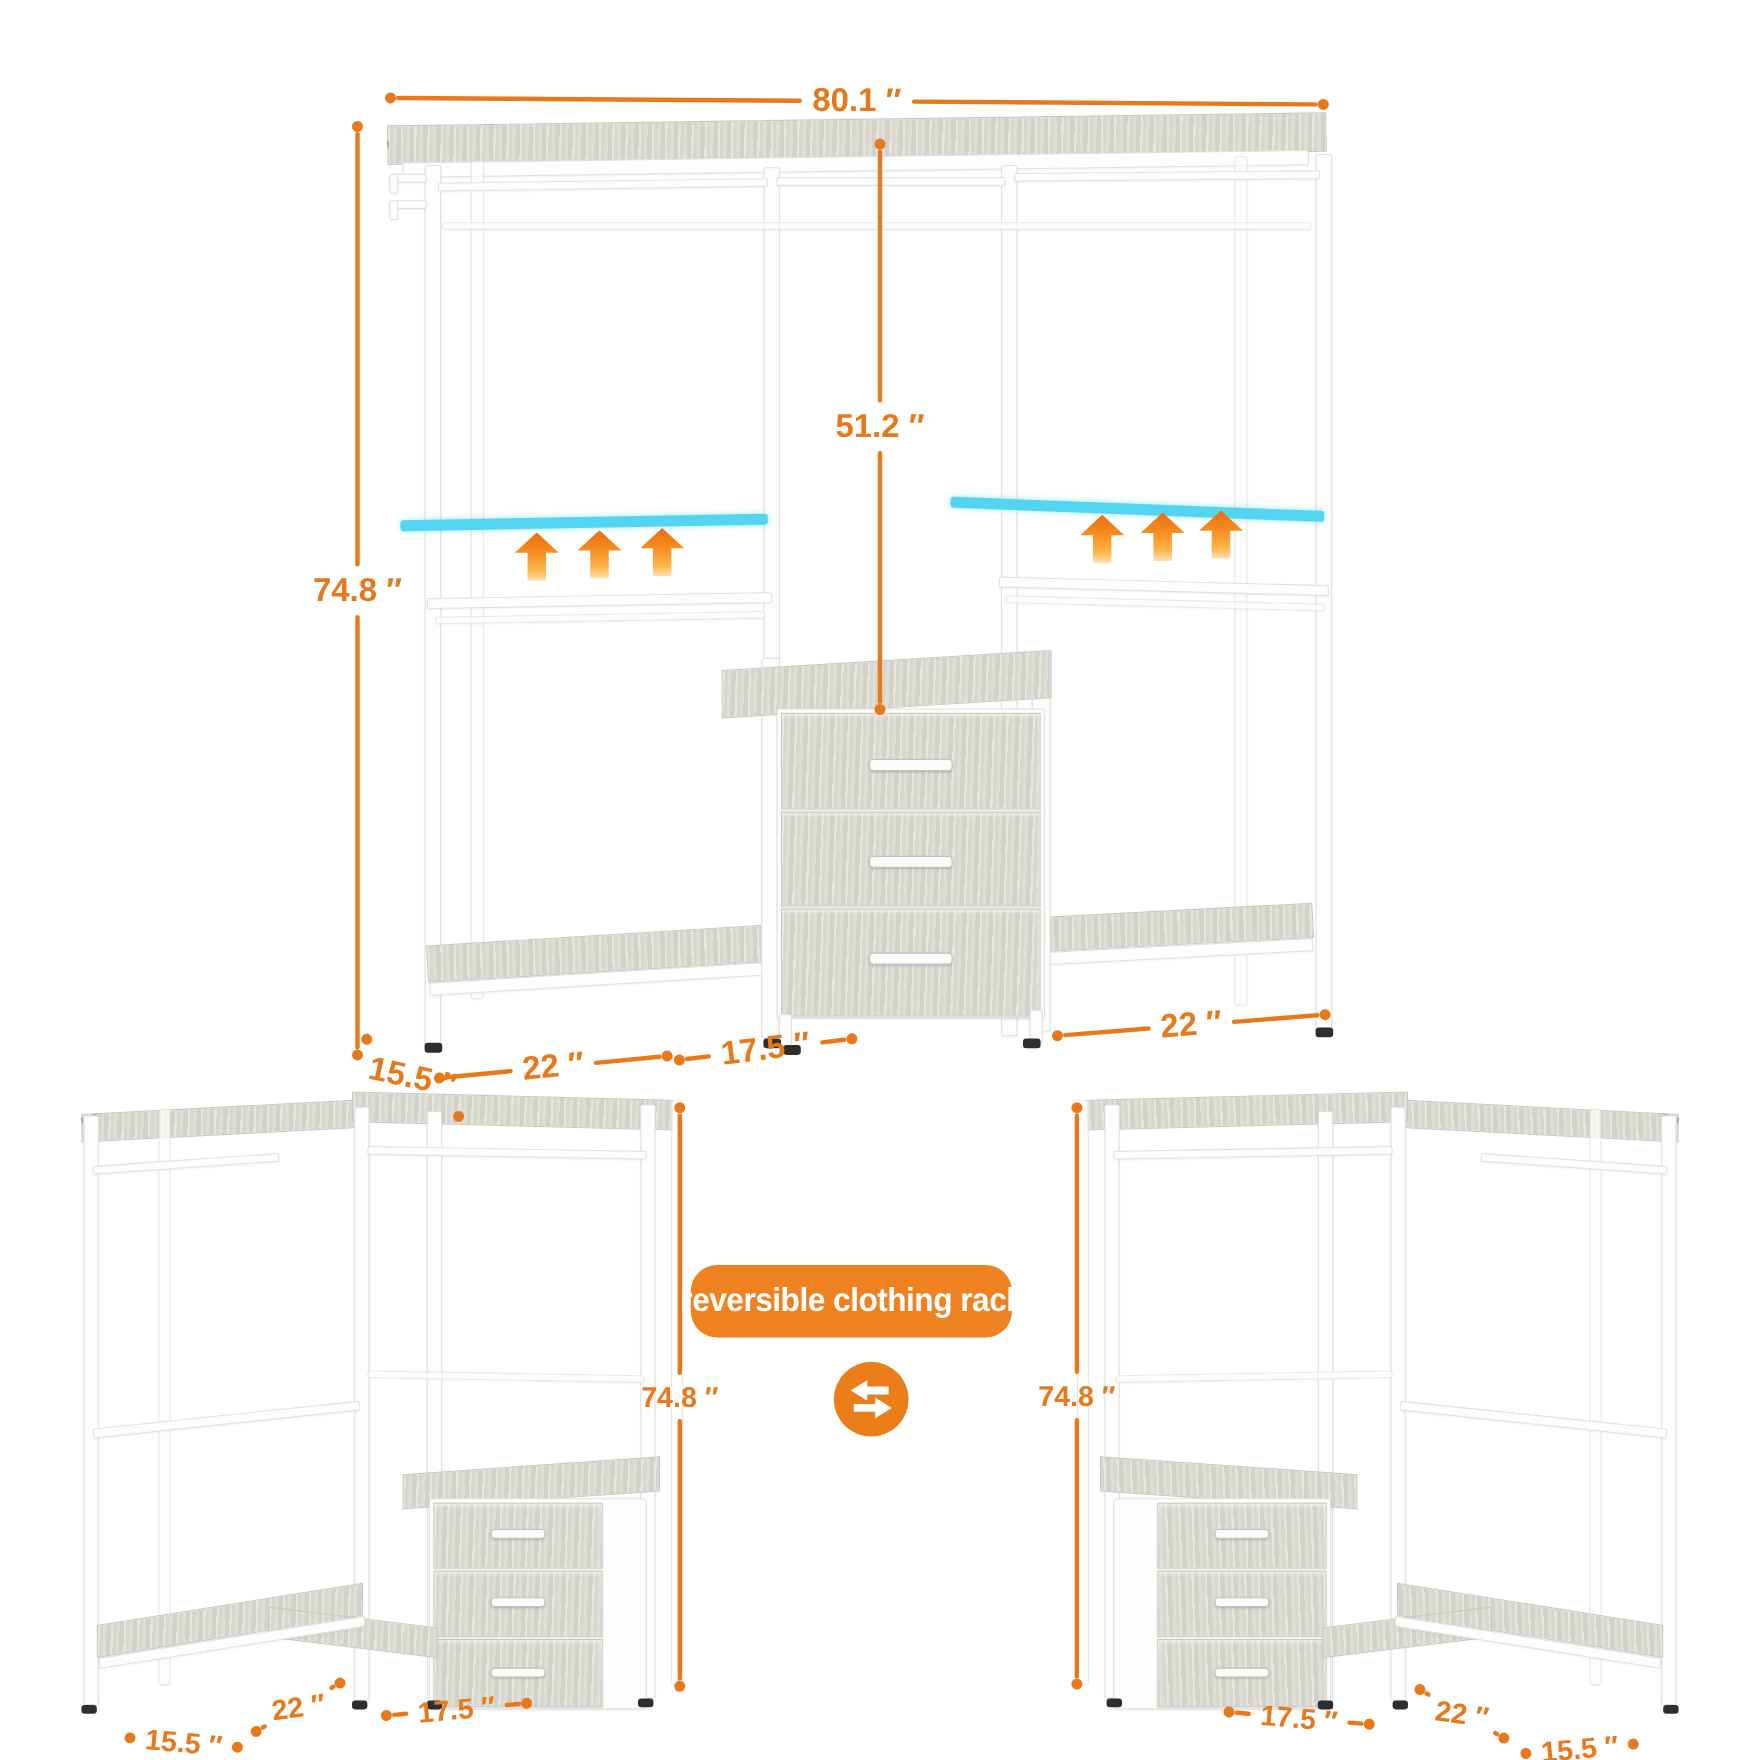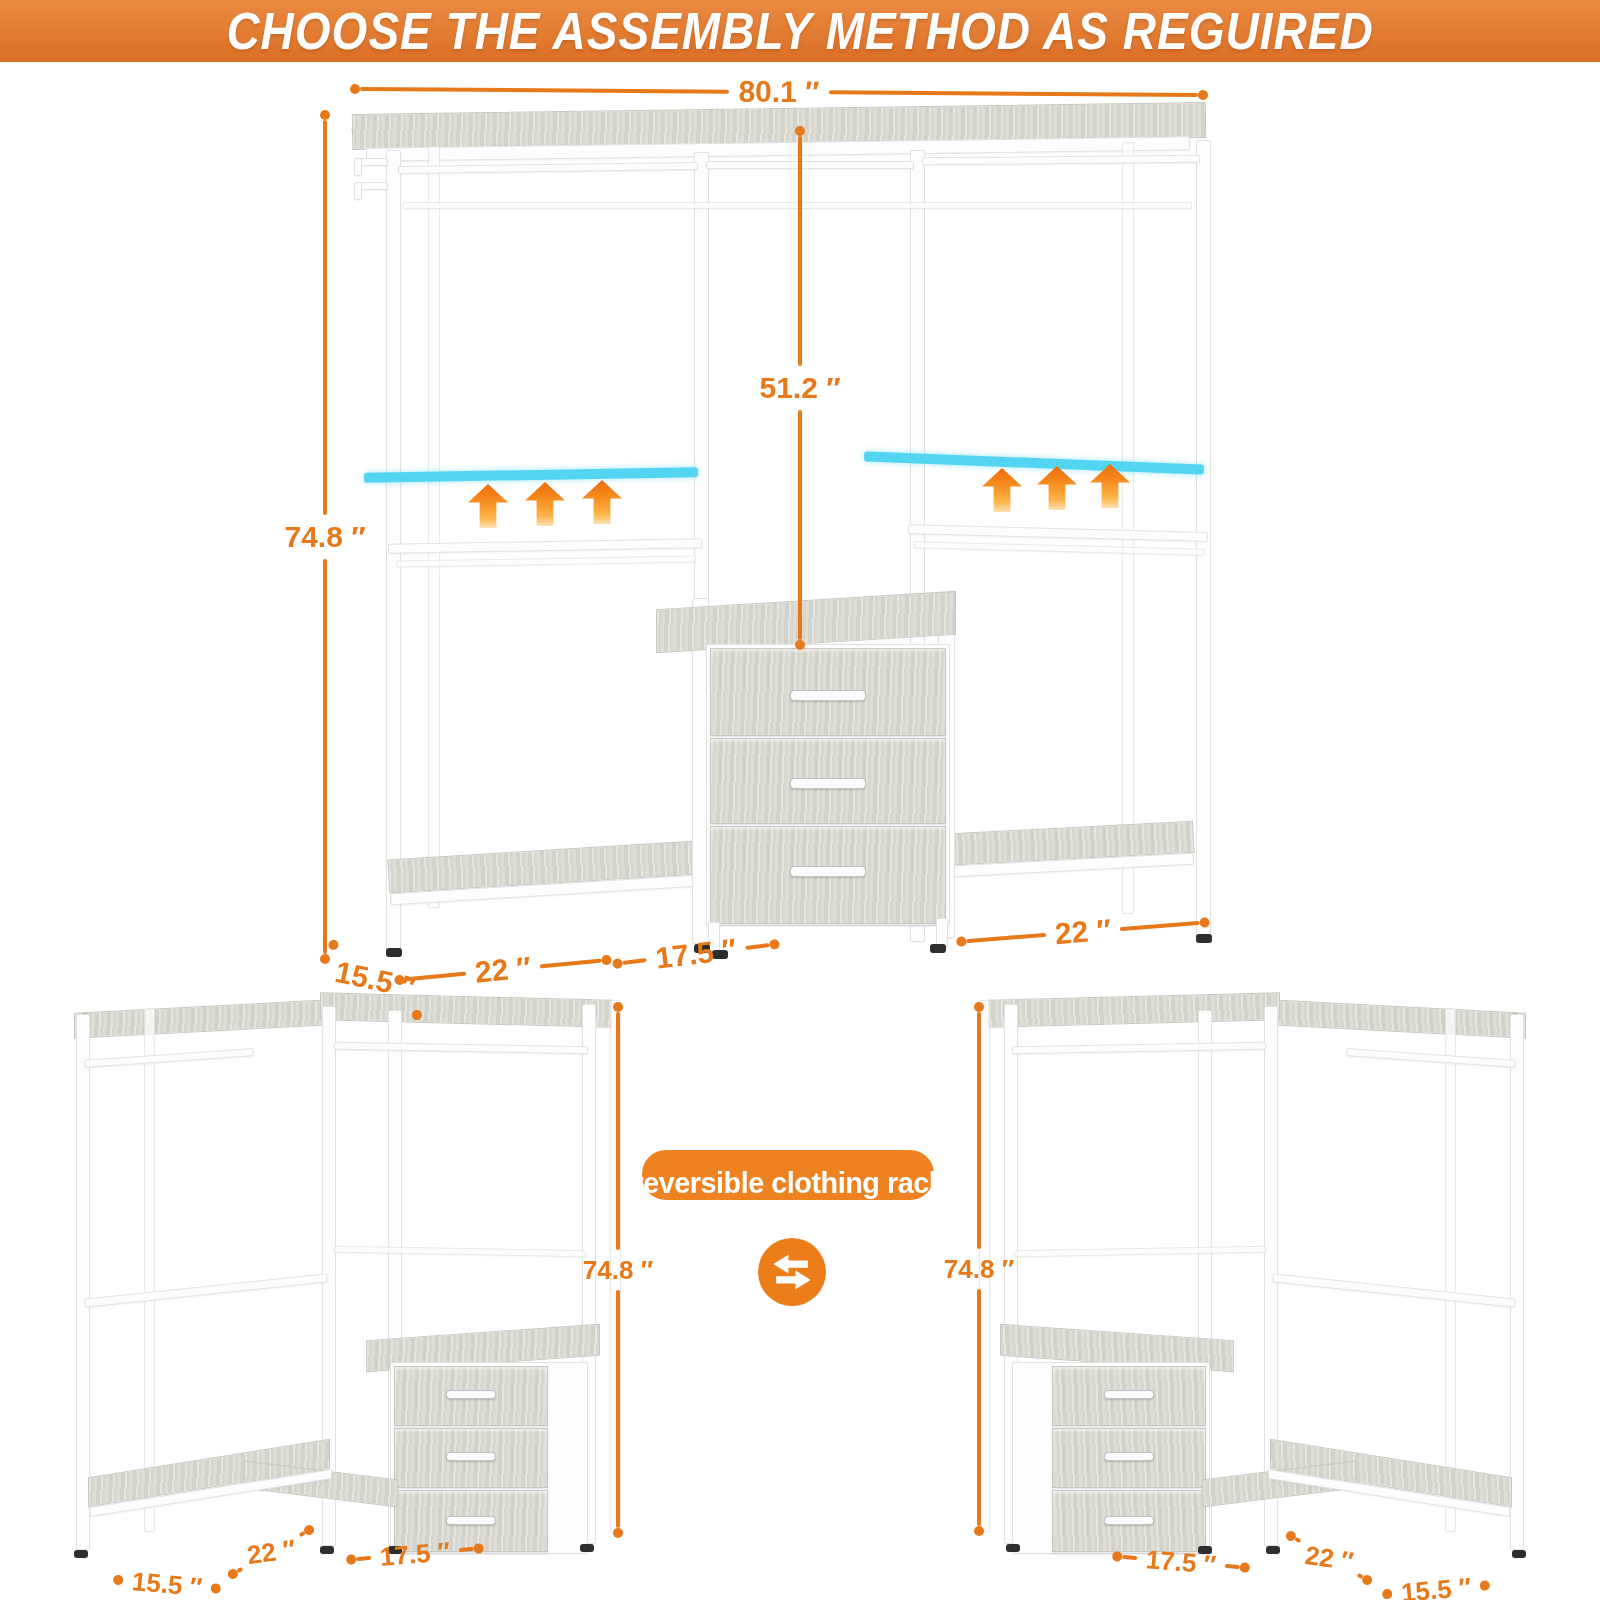--- a/index.html
+++ b/index.html
@@ -34,40 +34,37 @@
   .dim.v{flex-direction:column;width:44px;}
   .ddot{width:10px;height:10px;border-radius:50%;background:#E8791B;flex:0 0 auto;}
   .dline{background:#E8791B;border-radius:2px;flex:1 1 auto;}
   .dim.h .dline{height:4px;}
   .dim.v .dline{width:4px;}
   .dlabel{color:#E8791B;font-weight:bold;font-size:30px;white-space:nowrap;
           padding:0 9px;flex:0 0 auto;line-height:1;}
   .dim.v .dlabel{padding:7px 0;}
   .dim.small .dlabel{font-size:26px;}
   
-  .badge{position:absolute;left:642px;top:1150px;width:292px;height:50px;
-         background:#EE8220;border-radius:24px;display:flex;align-items:flex-end;
+  .badge{position:absolute;left:628px;top:1150px;width:292px;height:66px;
+         background:#EE8220;border-radius:24px;display:flex;align-items:center;
          justify-content:center;z-index:7;}
   .badge span{color:#fff;font-size:30px;font-weight:bold;letter-spacing:-.5px;
          transform:scaleX(.96);white-space:nowrap;}
   .swap{position:absolute;left:758px;top:1238px;width:68px;height:68px;
         border-radius:50%;background:#EC7E1A;display:flex;align-items:center;
         justify-content:center;z-index:7;}
   
   .variant{position:absolute;width:584px;height:594px;z-index:1;}
   .variant.mirror{transform:scaleX(-1);}
 </style>
 </head>
 <body>
 
 <div id="canvas">
 
-  <div class="banner">
-    <span>CHOOSE THE ASSEMBLY METHOD AS REGUIRED</span>
-  </div>
 
   <div>
     <div class="tag" style="left:352px;top:126px;width:18px;height:8px;transform:rotate(-12deg);"></div>
     <div class="wood" style="left:352px;top:108px;width:852px;height:34px;transform:rotate(-0.8deg);"></div>
     <div class="metal" style="left:366px;top:142px;width:822px;height:12px;transform:rotate(-0.8deg);"></div>
 
     <div class="metal back" style="left:428px;top:146px;width:10px;height:760px;"></div>
     <div class="metal back" style="left:1122px;top:142px;width:10px;height:770px;"></div>
     <div class="metal" style="left:386px;top:150px;width:13px;height:800px;"></div>
     <div class="metal" style="left:694px;top:152px;width:13px;height:790px;"></div>

